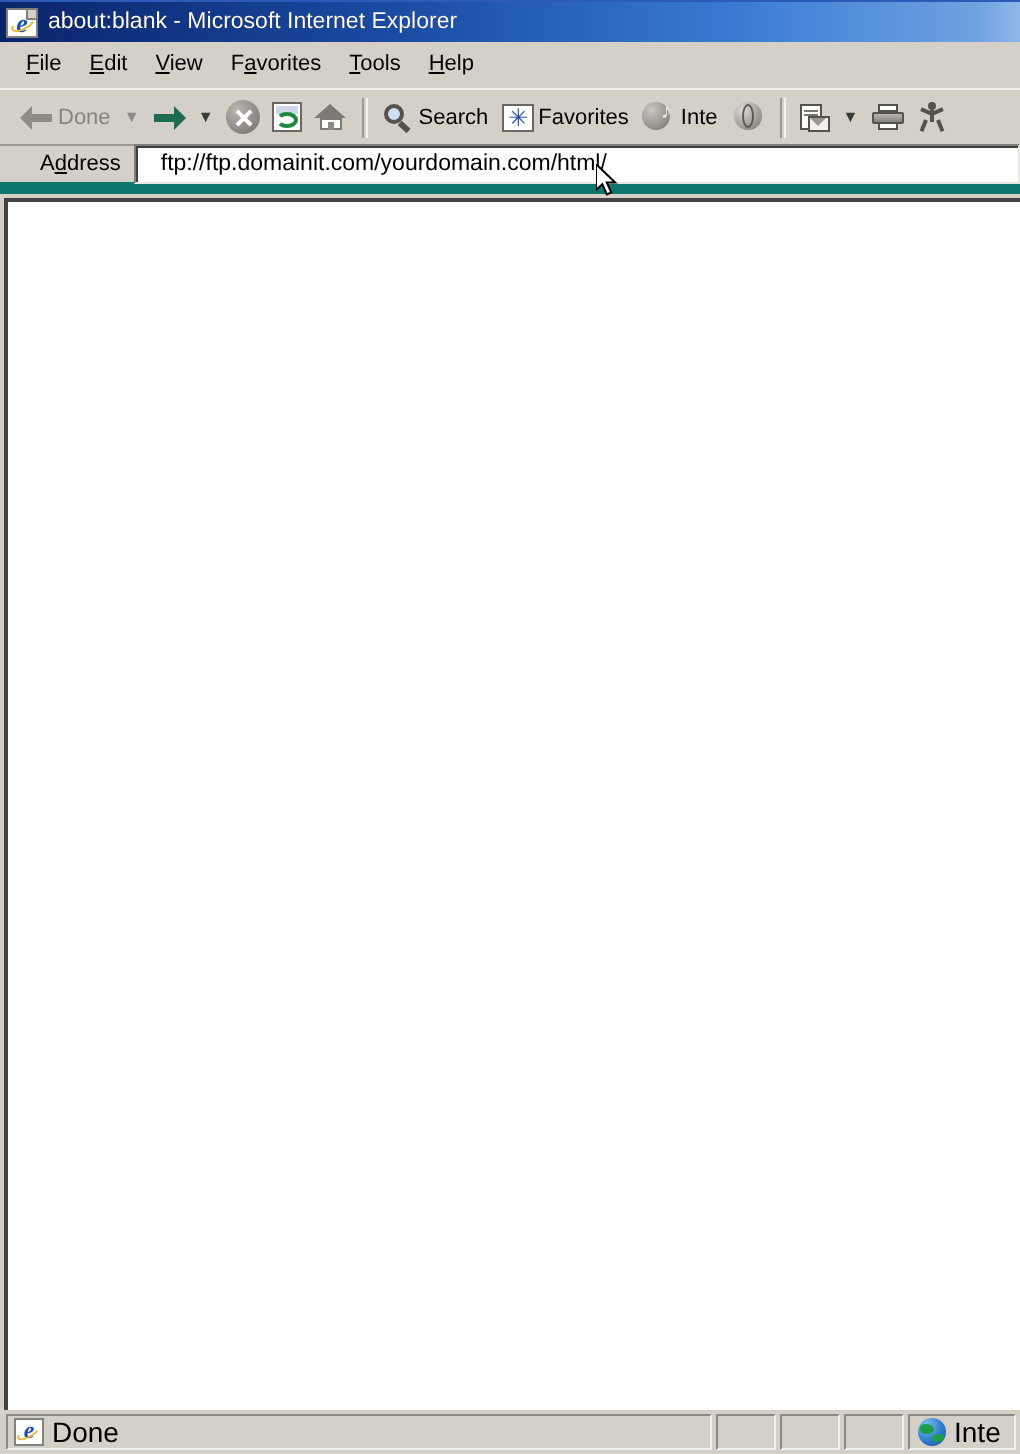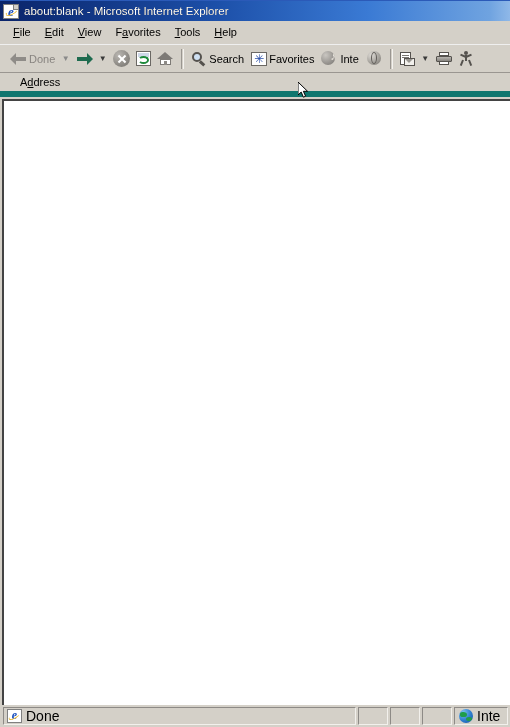--- a/index.html
+++ b/index.html
@@ -651,20 +651,23 @@
           <span class="a2"></span>
         <span class="l1"></span>
           <span class="l2"></span>
       </span>
     </div>
 
   </div>
 
   <div id="addressbar">
     <div id="address-label">A<u>d</u>dress</div>
+    <div id="address-field">
+      <span id="address-url">ftp://ftp.domainit.com/yourdomain.com/html/</span>
+    </div>
   </div>
 
   <div id="content-wrap">
     <div id="content"></div>
   </div>
 
   <div id="statusbar">
     <div class="sb-panel" id="sb-status">
       <span class="ie-icon-sm">
         <span class="e-glyph">e</span>

